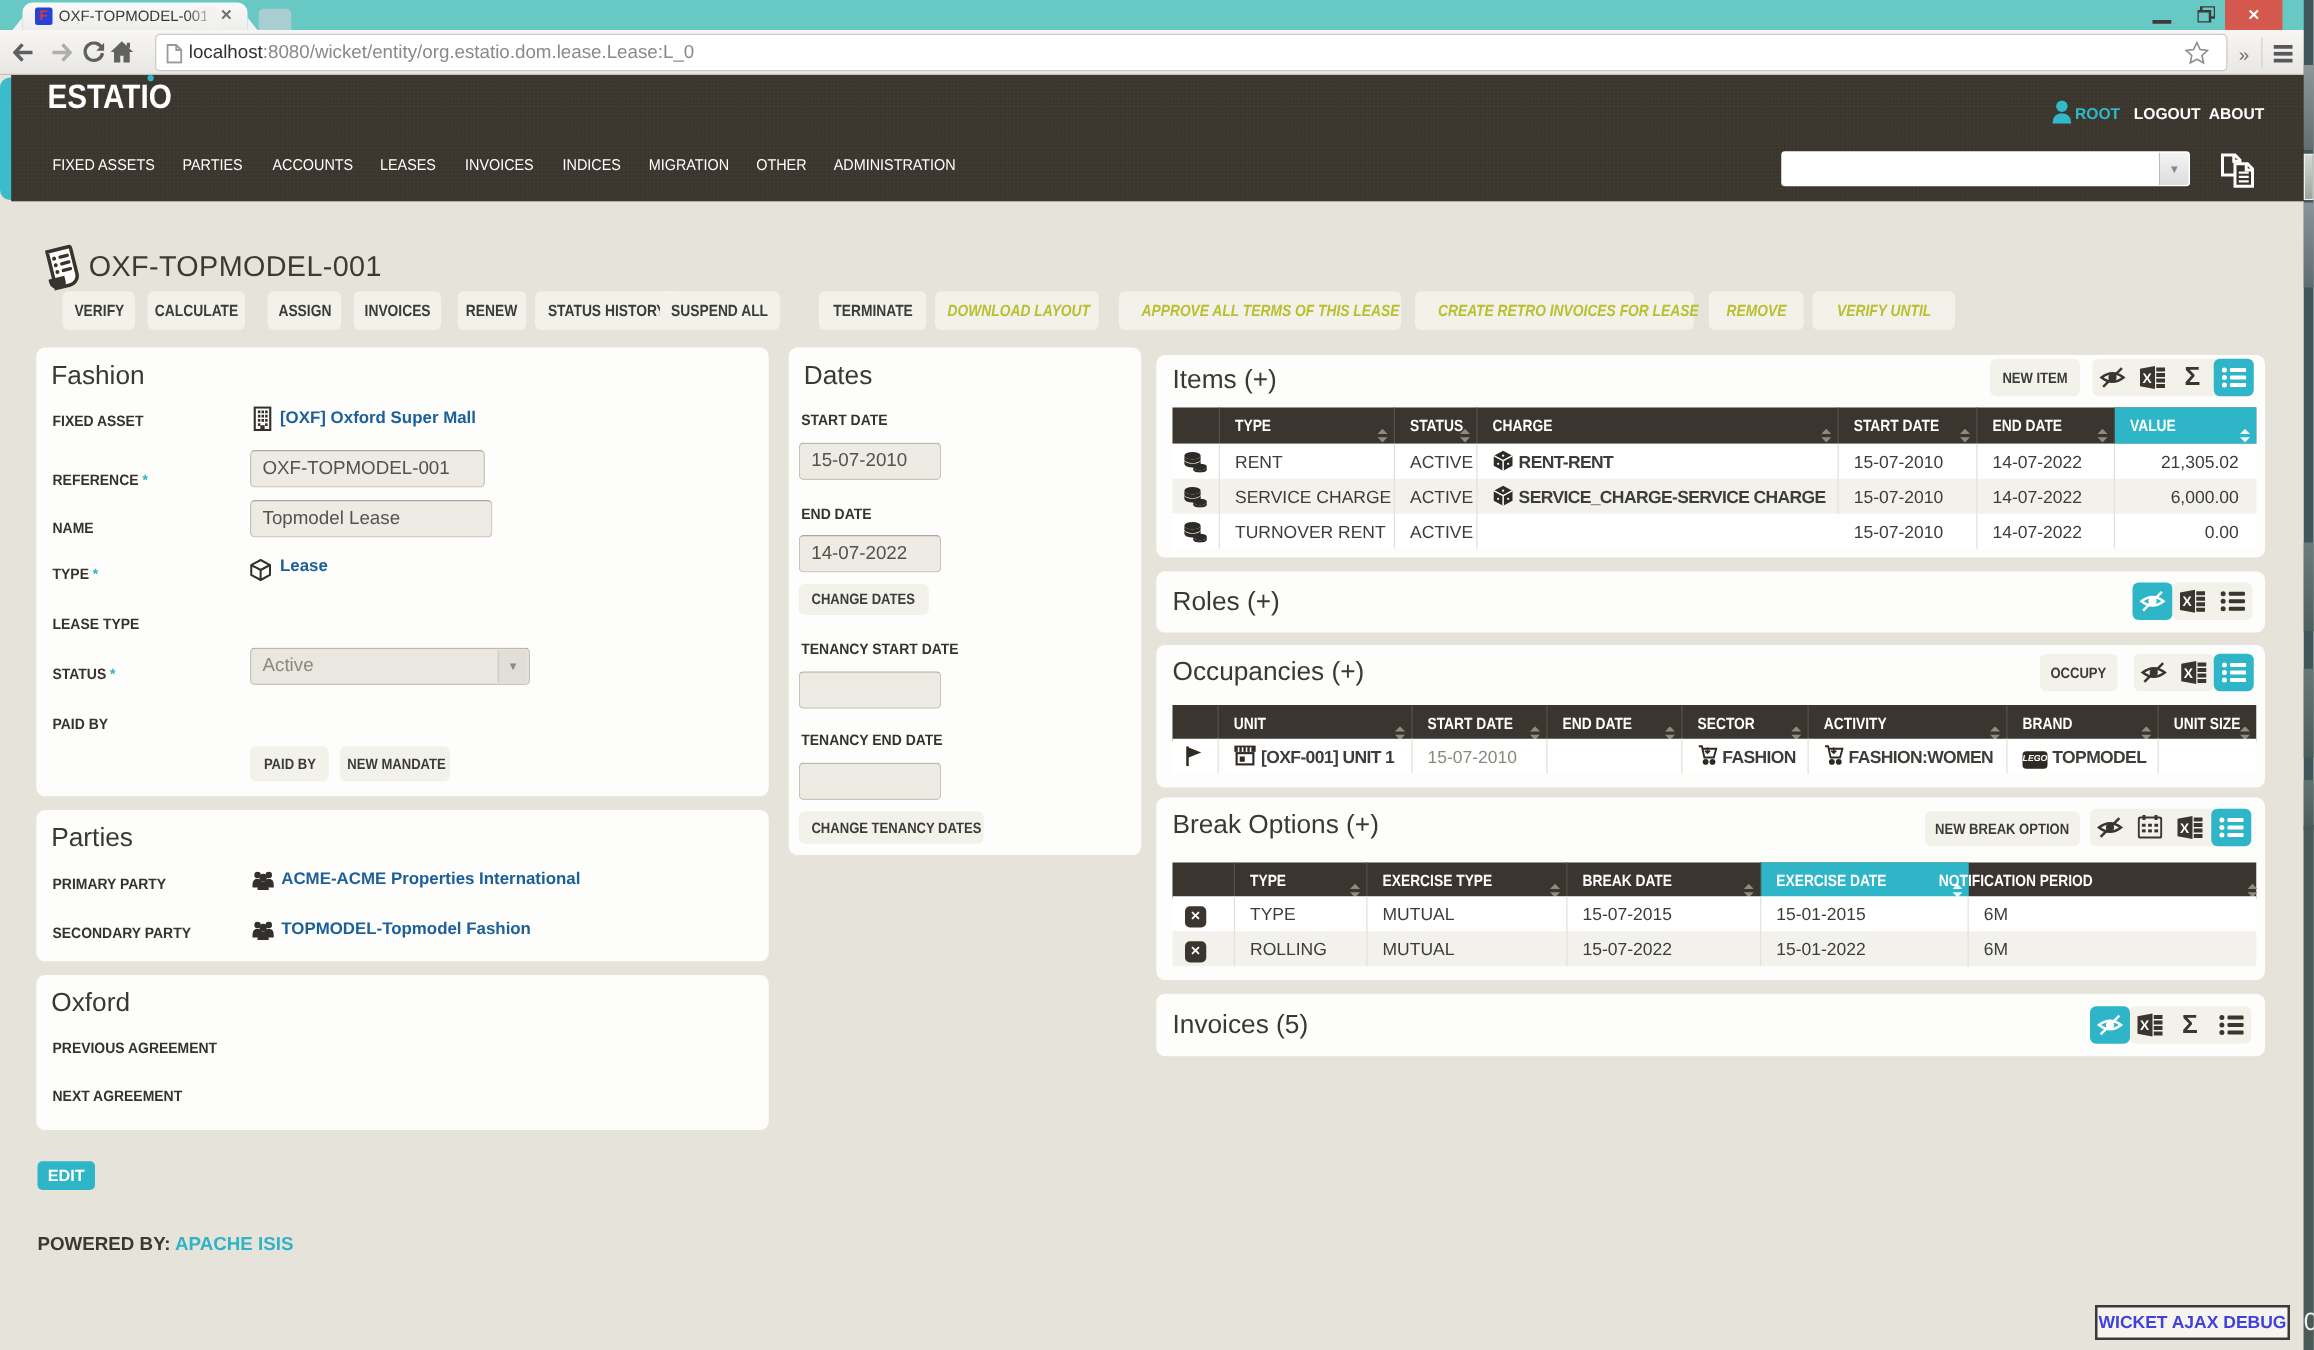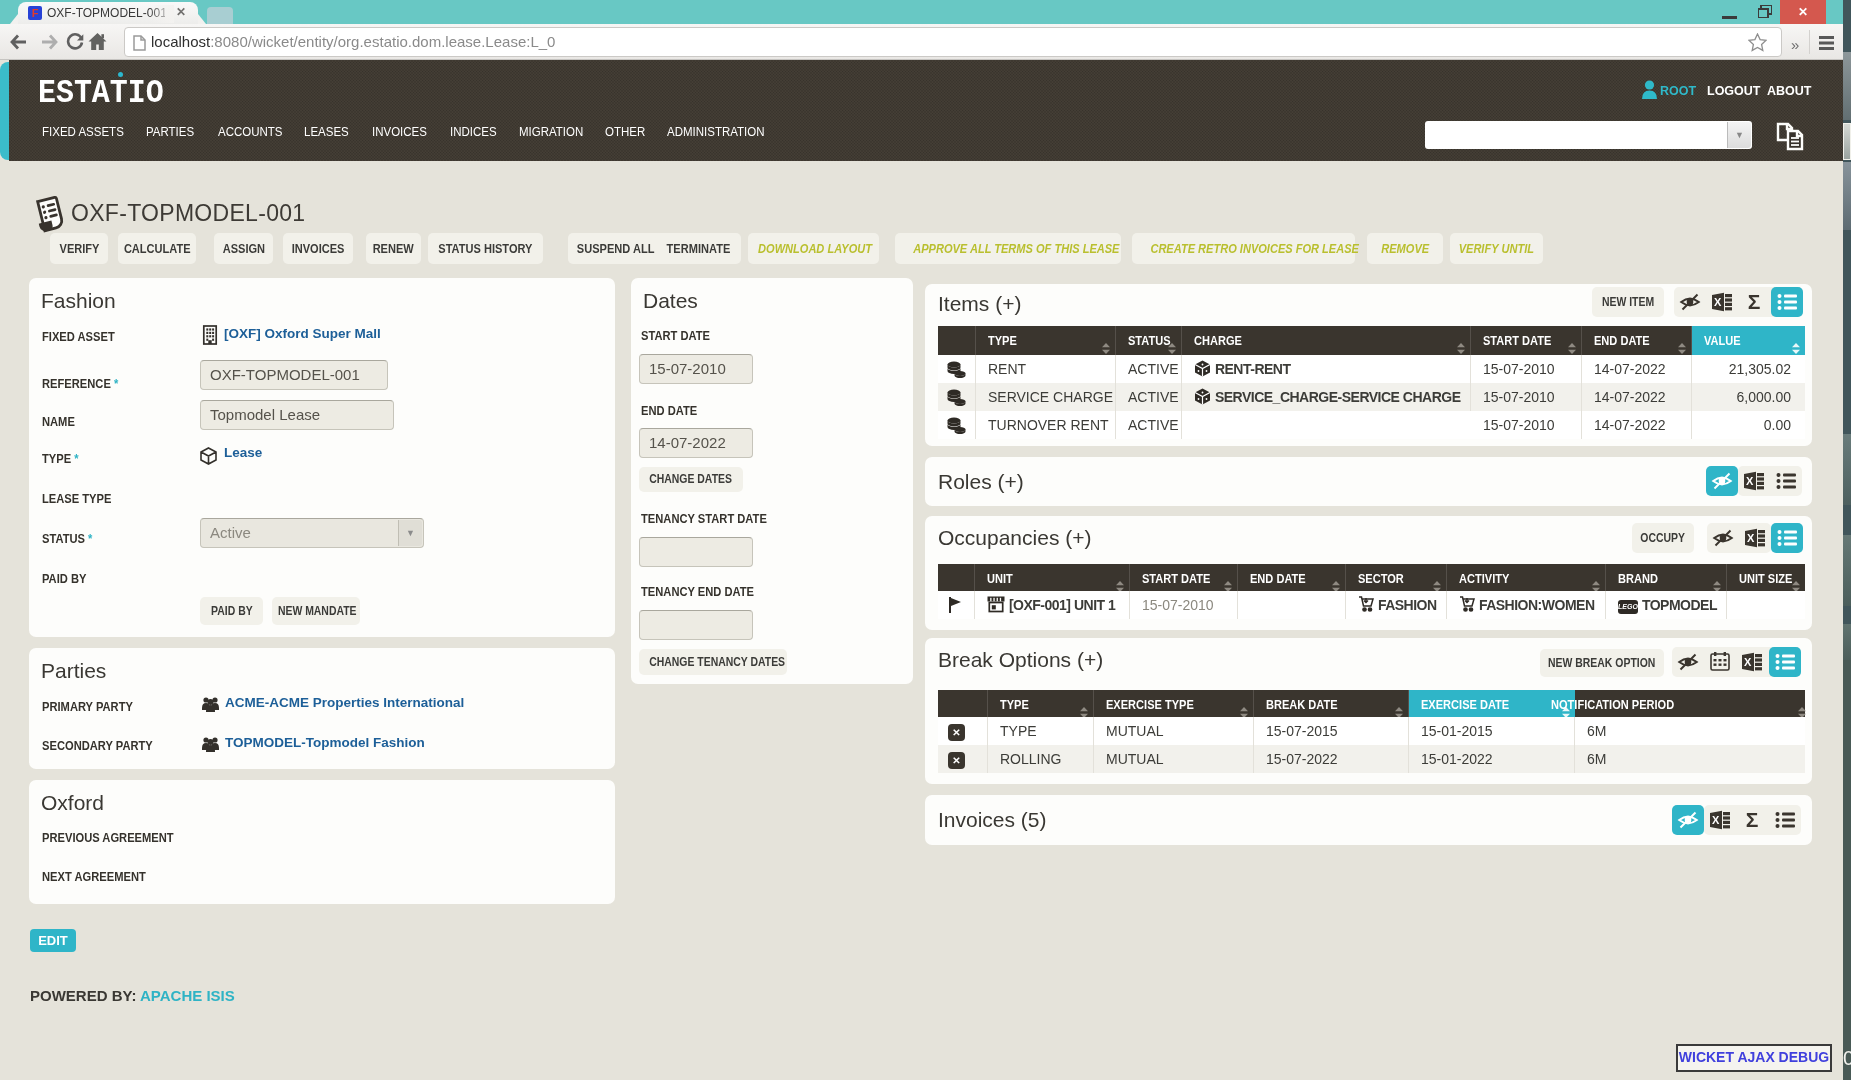--- a/index.html
+++ b/index.html
@@ -24,21 +24,21 @@
 #urlbar { left:124px; top:3px; width:1658px; height:30px; background:#fff; border:1px solid #cbc9c6; border-radius:4px; }
 #urltext { left:26px; top:5px; font-size:15px; color:#8a8a8a; white-space:nowrap; }
 #urltext b { color:#2f2f2f; font-weight:normal; }
 .navicon { top:31px; }
 
 
 #tealstrip { left:0; top:62px; width:14px; height:98px; background:#3bbcca; border-radius:8px 0 0 8px; }
 #hdr { left:9px; top:60px; width:1835px; height:101px; background:#37322b;
   background-image:radial-gradient(circle at 1px 1px, #46403700 0%, #464037 55%, transparent 60%);
   background-size:3px 3px; }
-#logo { left:29px; top:14px; color:#fff; font-size:34px; font-weight:bold;font-family:Liberation Mono, monospace; }
+#logo { left:29px; top:2px; color:#fff; font-size:27px; font-weight:bold; }
 #logo>b { display:inline-block; transform:scaleX(0.88); transform-origin:left center; font-weight:bold; }
 #logodot { position:absolute; left:80px; top:-2px; width:5px; height:5px; background:#2bb8cf; border-radius:2.5px; }
 #nav { left:0; top:65px; width:100%; height:16px; color:#fff; font-size:12.5px; font-weight:normal; }
 #nav span { position:absolute; transform:scaleX(0.92); transform-origin:left center; white-space:nowrap; }
 #usermenu { left:0; top:24px; width:100%; height:16px; color:#fff; font-size:12.5px; font-weight:bold; }
 #usermenu span { position:absolute; }
 #usermenu .root { color:#2fb9c9; }
 #searchbox { left:1416px; top:61px; width:327px; height:28px; background:#fff; border-radius:3px; }
 #searcharrow { right:1px; top:1px; width:24px; height:26px; background:linear-gradient(#f4f4f4,#dcdcdc); border-left:1px solid #bbb; border-radius:0 3px 3px 0; color:#888; font-size:9px; text-align:center; line-height:26px; }
 
@@ -198,27 +198,27 @@
  </g>
 </svg>
 <h1 class="abs" id="ptitle">OXF-TOPMODEL-001</h1>
 
 <div class="btn" style="left:50px;top:233px;width:58px"><span>VERIFY</span></div>
 <div class="btn" style="left:118px;top:233px;width:78px"><span>CALCULATE</span></div>
 <div class="btn" style="left:214px;top:233px;width:59px"><span>ASSIGN</span></div>
 <div class="btn" style="left:283px;top:233px;width:70px"><span>INVOICES</span></div>
 <div class="btn" style="left:366px;top:233px;width:55px"><span>RENEW</span></div>
 <div class="btn" style="left:428px;top:233px;width:115px"><span>STATUS HISTORY</span></div>
-<div class="btn" style="left:568px;top:233px;width:96px"><span>SUSPEND ALL</span></div>
+<div class="btn" style="left:528px;top:233px;width:96px"><span>SUSPEND ALL</span></div>
 <div class="btn" style="left:655px;top:233px;width:86px"><span>TERMINATE</span></div>
 <div class="btn proto" style="left:748px;top:233px;width:131px"><span>DOWNLOAD LAYOUT</span></div>
 <div class="btn proto" style="left:895px;top:233px;width:226px"><span>APPROVE ALL TERMS OF THIS LEASE</span></div>
 <div class="btn proto" style="left:1132px;top:233px;width:223px"><span>CREATE RETRO INVOICES FOR LEASE</span></div>
 <div class="btn proto" style="left:1367px;top:233px;width:76px"><span>REMOVE</span></div>
-<div class="btn proto" style="left:1450px;top:233px;width:93px"><span>VERIFY UNTIL</span></div>
+<div class="btn proto" style="left:1450px;top:233px;width:114px"><span>VERIFY UNTIL</span></div>
 
 <div class="panel" style="left:29px;top:278px;width:586px;height:359px">
   <div class="ph" style="left:12px;top:11px">Fashion</div>
   <div class="lbl" style="left:13px;top:52px">FIXED ASSET</div>
   <svg class="abs" style="left:172px;top:47px" width="18" height="20" viewBox="0 0 18 20">
       <rect x="2.8" y="1" width="12.4" height="18" fill="#fdfdfb" stroke="#33302b" stroke-width="1.7"></rect>
       <g fill="#33302b">
         <rect x="5.3" y="3.4" width="2" height="2.2"></rect>
         <rect x="8.2" y="3.4" width="2" height="2.2"></rect>
         <rect x="11.1" y="3.4" width="2" height="2.2"></rect>

